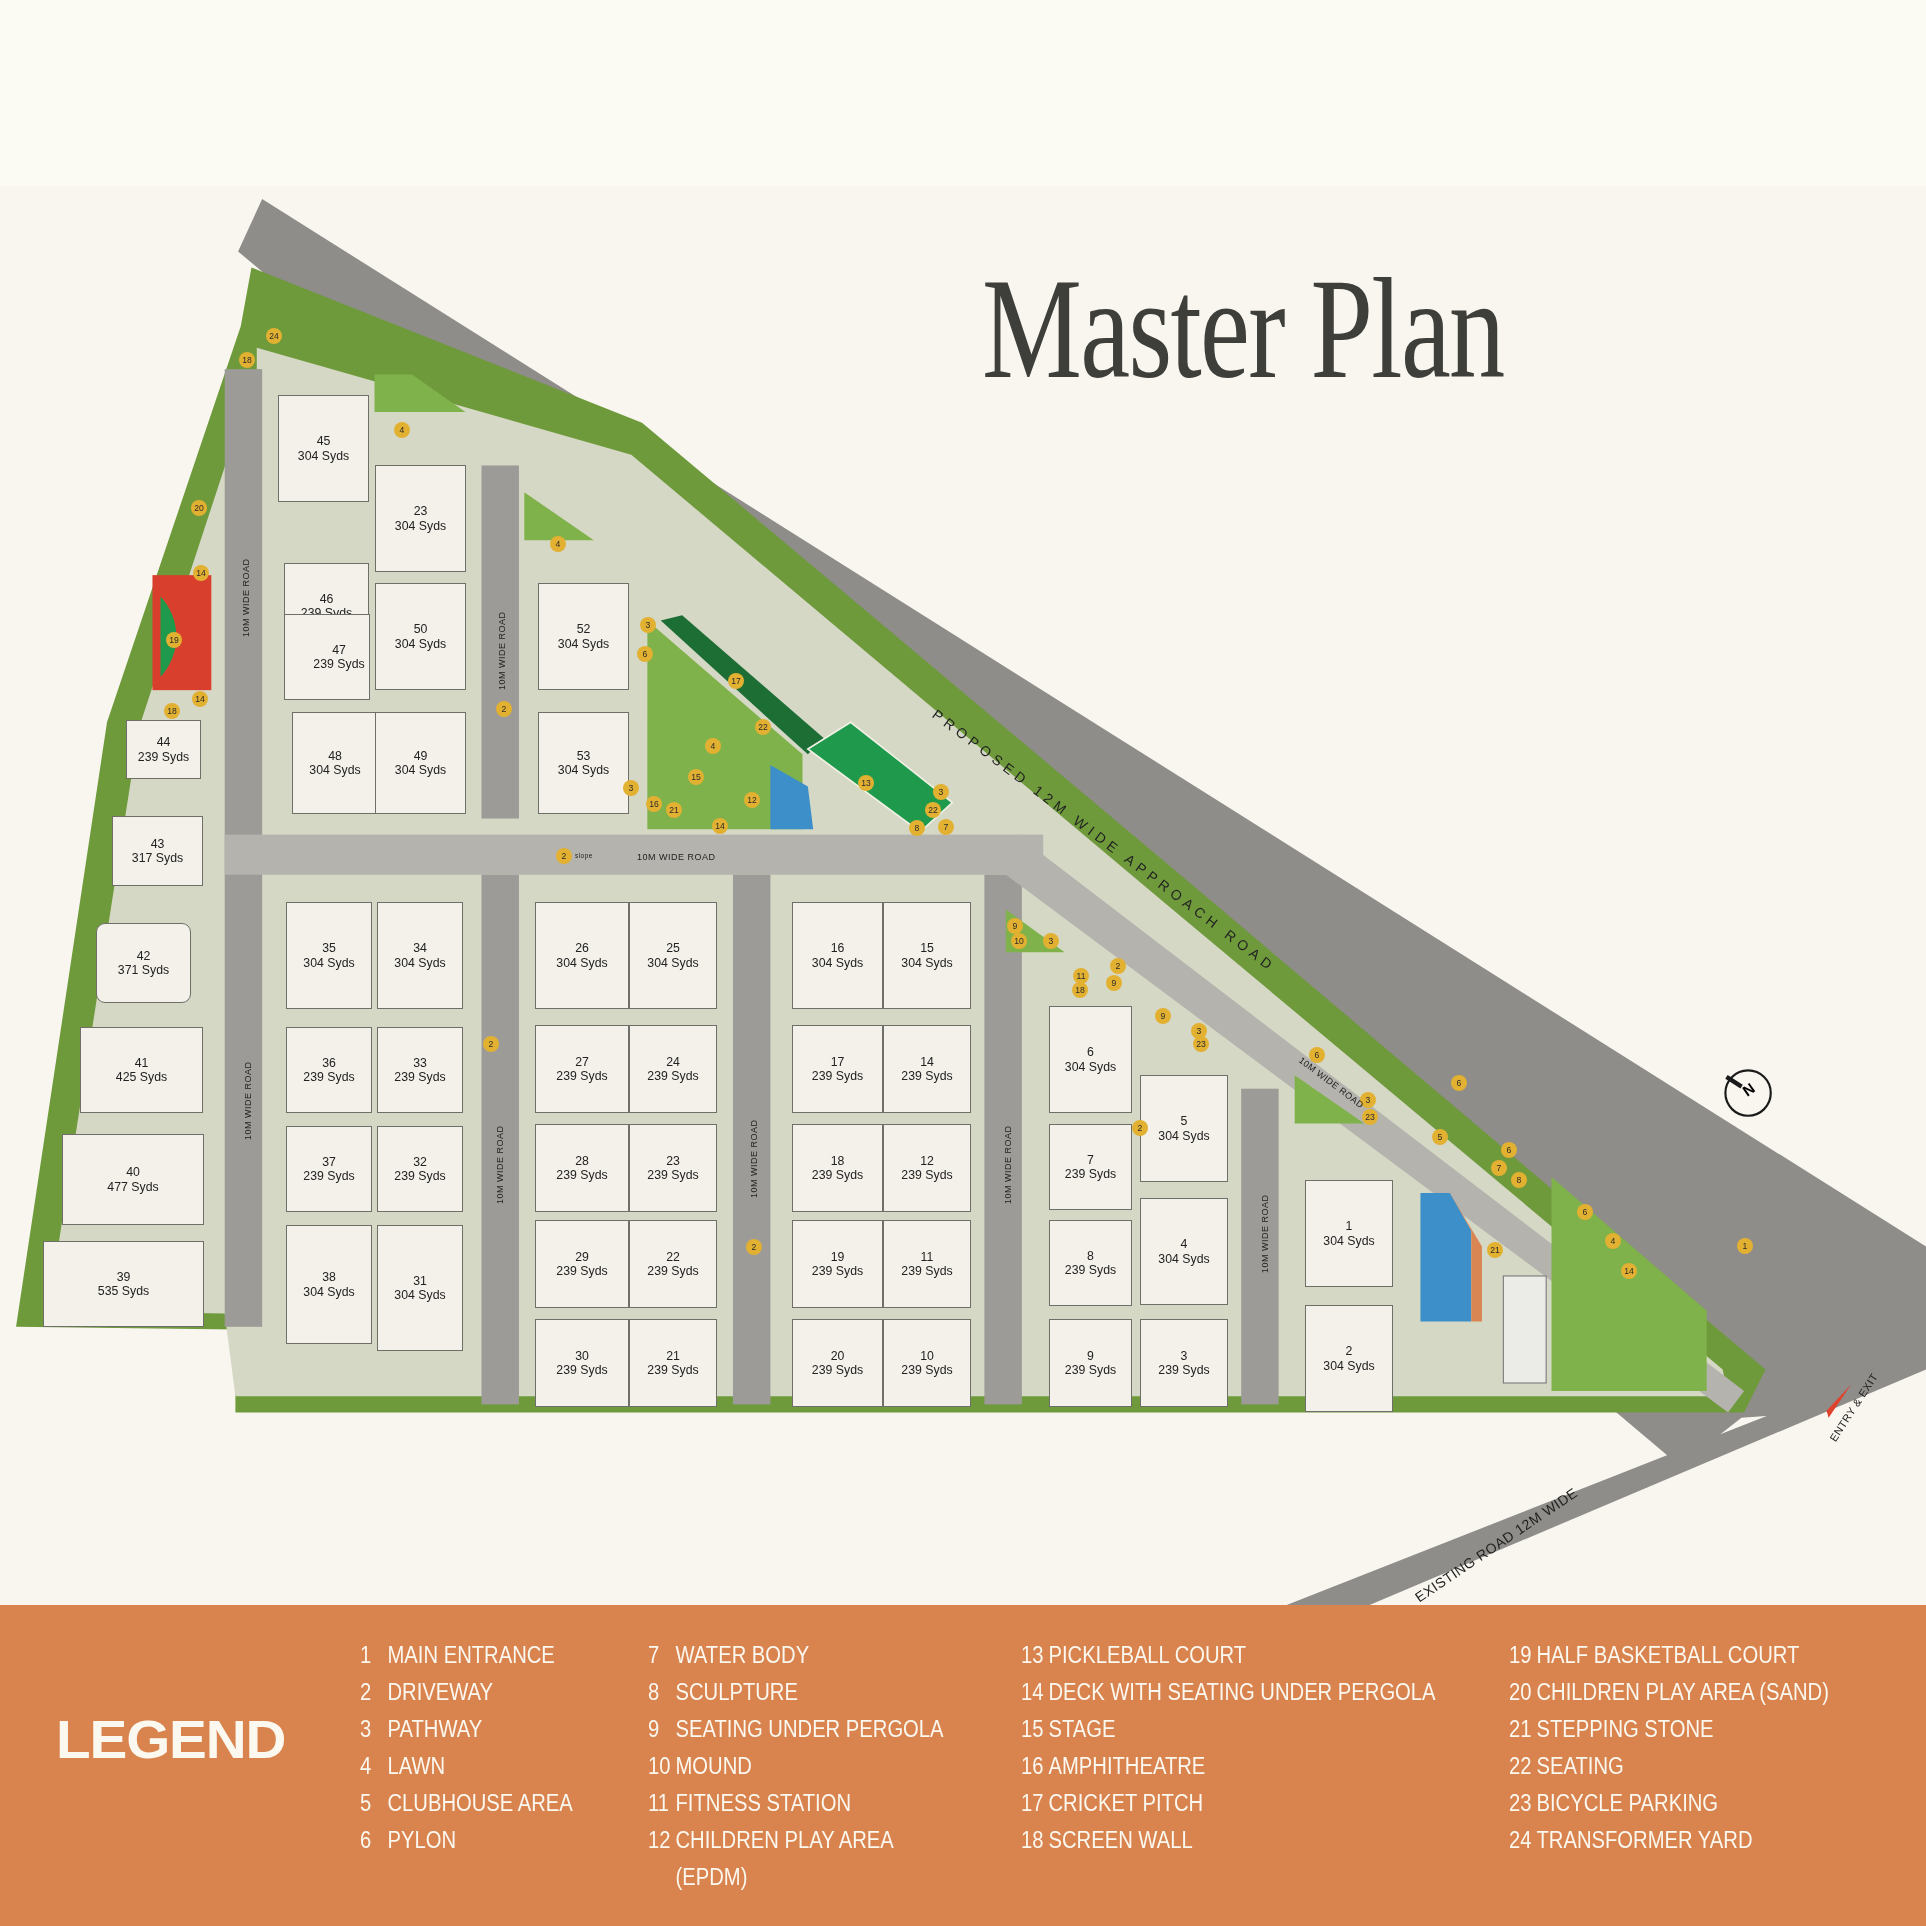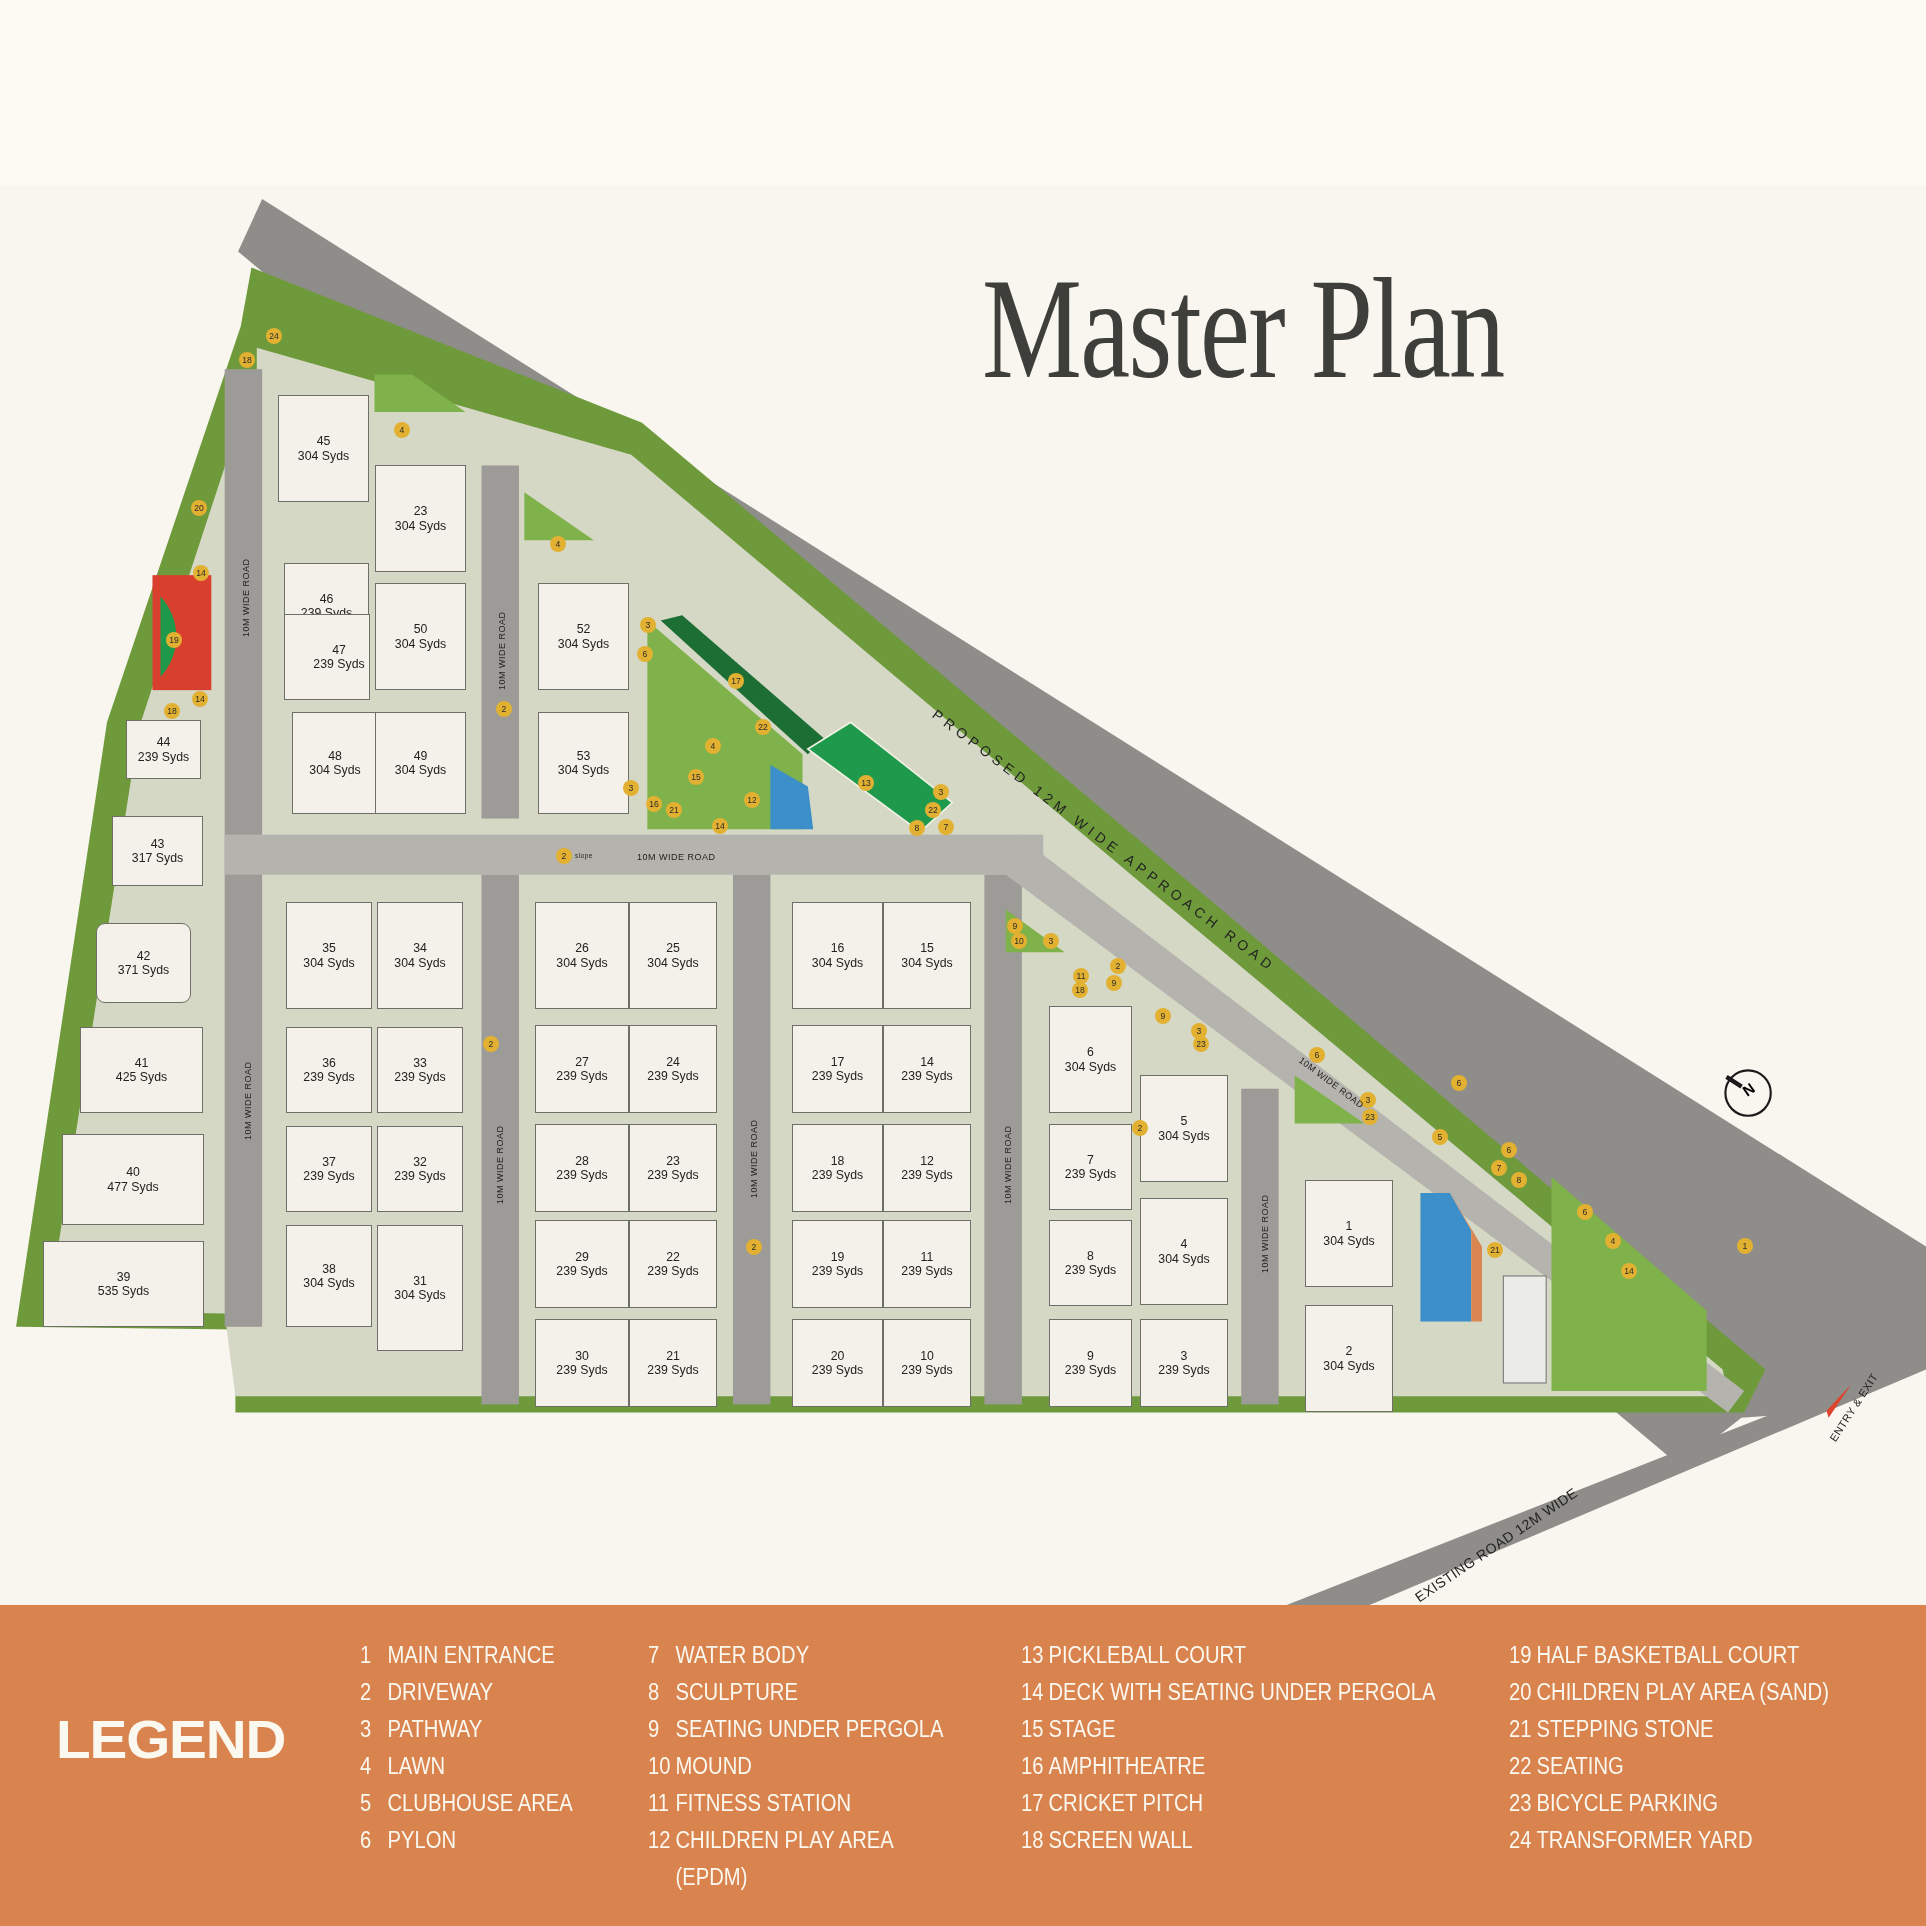--- a/index.html
+++ b/index.html
@@ -145,21 +145,21 @@
       <span class="area">239 Syds</span>
     </div>
     <div class="plot" style="left: 286px; top: 1126px; width: 86px; height: 86px;">
       <span class="num">37</span>
       <span class="area">239 Syds</span>
     </div>
     <div class="plot" style="left: 377px; top: 1126px; width: 86px; height: 86px;">
       <span class="num">32</span>
       <span class="area">239 Syds</span>
     </div>
-    <div class="plot" style="left: 286px; top: 1225px; width: 86px; height: 102px;">
+    <div class="plot" style="left: 286px; top: 1225px; width: 86px; height: 119px;">
       <span class="num">38</span>
       <span class="area">304 Syds</span>
     </div>
     <div class="plot" style="left: 377px; top: 1225px; width: 86px; height: 126px;">
       <span class="num">31</span>
       <span class="area">304 Syds</span>
     </div>
     <div class="plot" style="left: 535px; top: 902px; width: 94px; height: 107px;">
       <span class="num">26</span>
       <span class="area">304 Syds</span>

